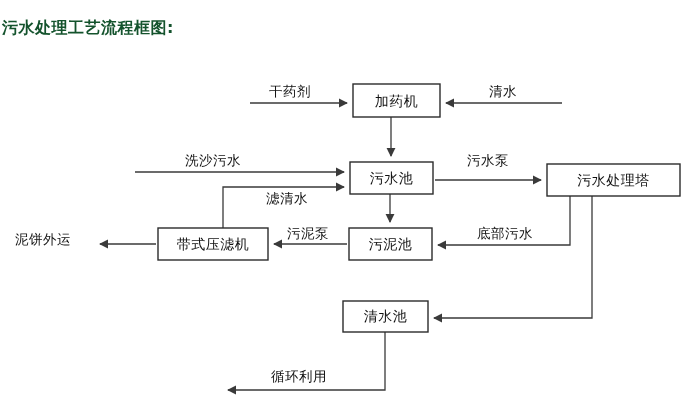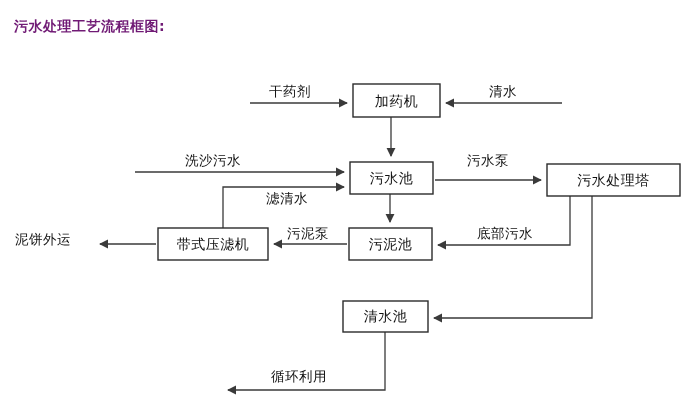--- a/index.html
+++ b/index.html
@@ -10,25 +10,25 @@
   #page {
     position: relative;
     width: 700px;
     height: 420px;
     background: #ffffff;
     font-family: "DejaVu Sans", "Liberation Sans", sans-serif;
     overflow: hidden;
   }
   #title {
     position: absolute;
-    left: 14px;
+    left: 2px;
     top: 18px;
-    font-size: 14px;
+    font-size: 16px;
     font-weight: bold;
-    color: #701a75;
+    color: #14532d;
     letter-spacing: 0.5px;
     white-space: nowrap;
   }
   svg#flow {
     position: absolute;
     left: 0;
     top: 0;
     width: 700px;
     height: 420px;
   }

